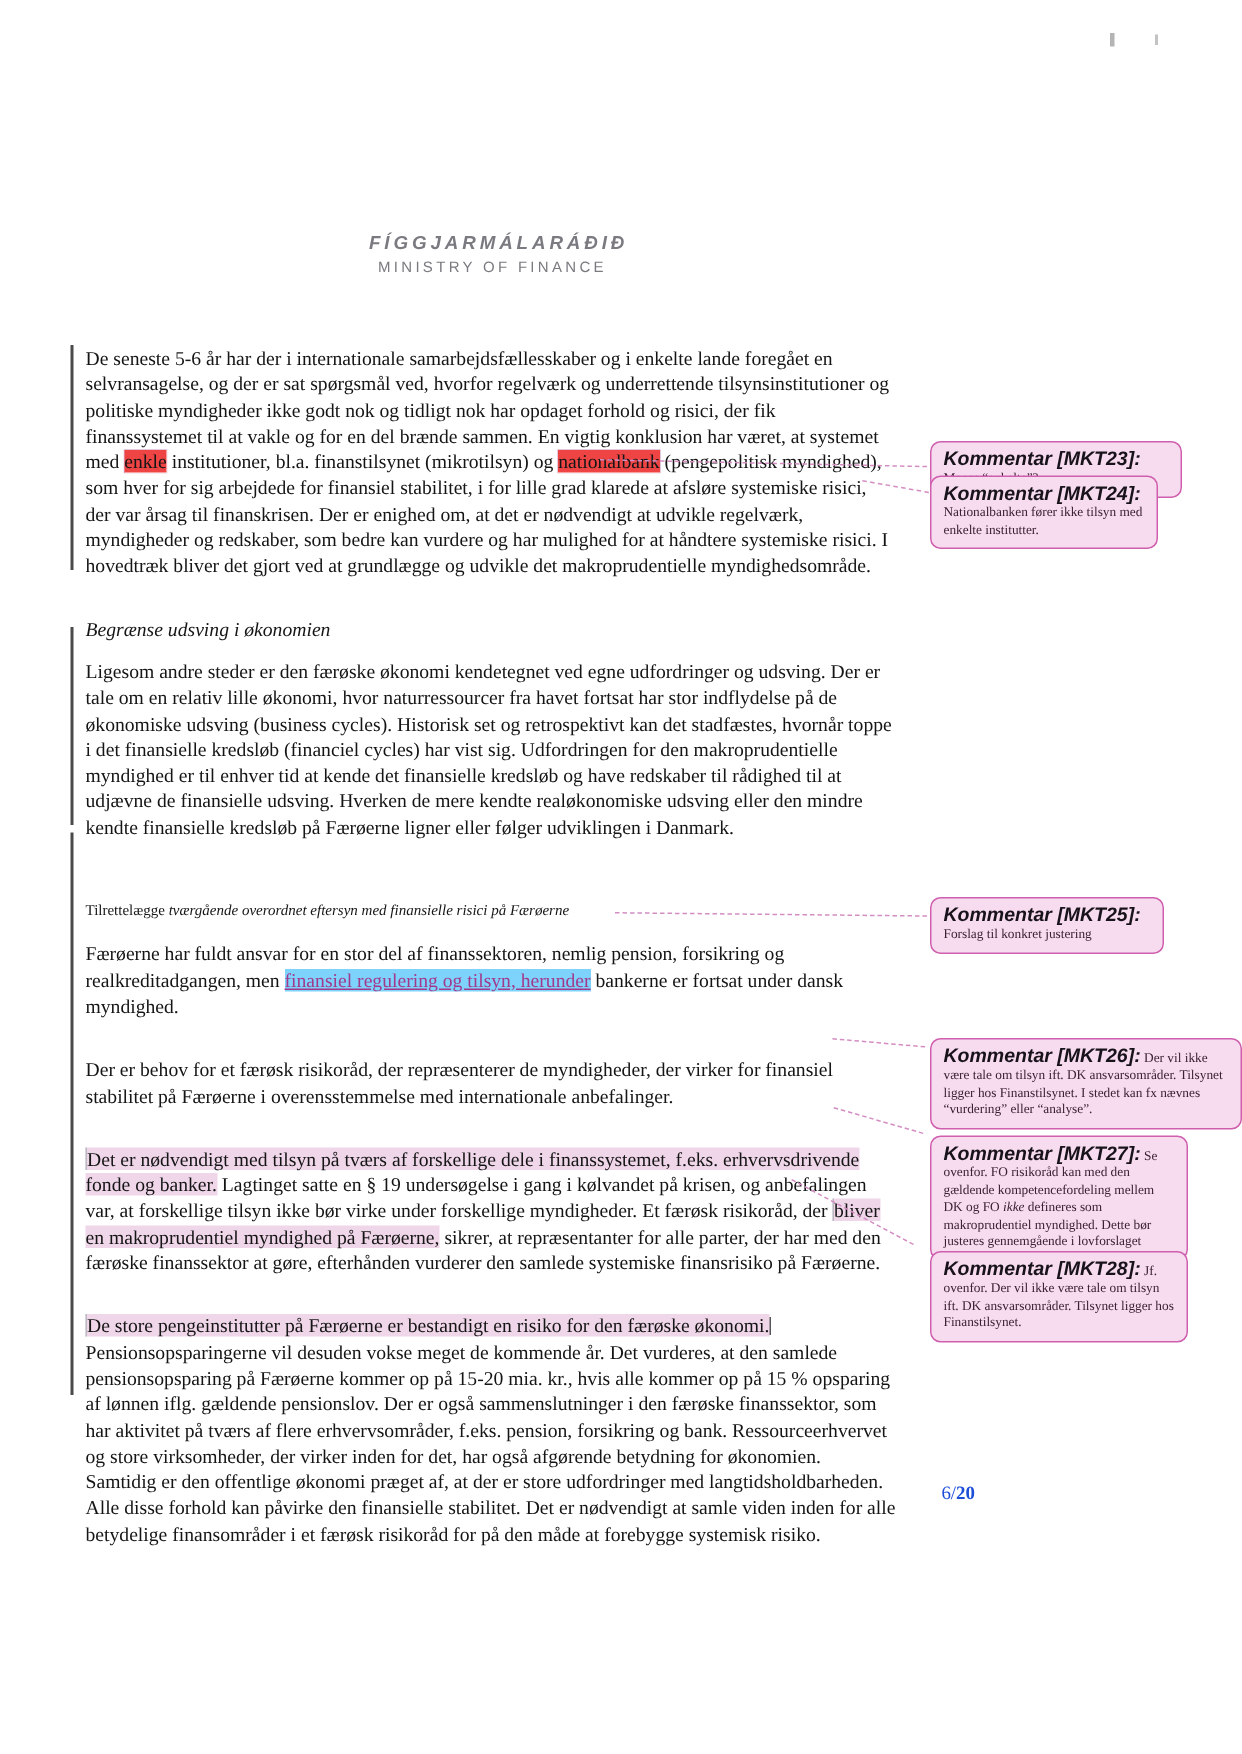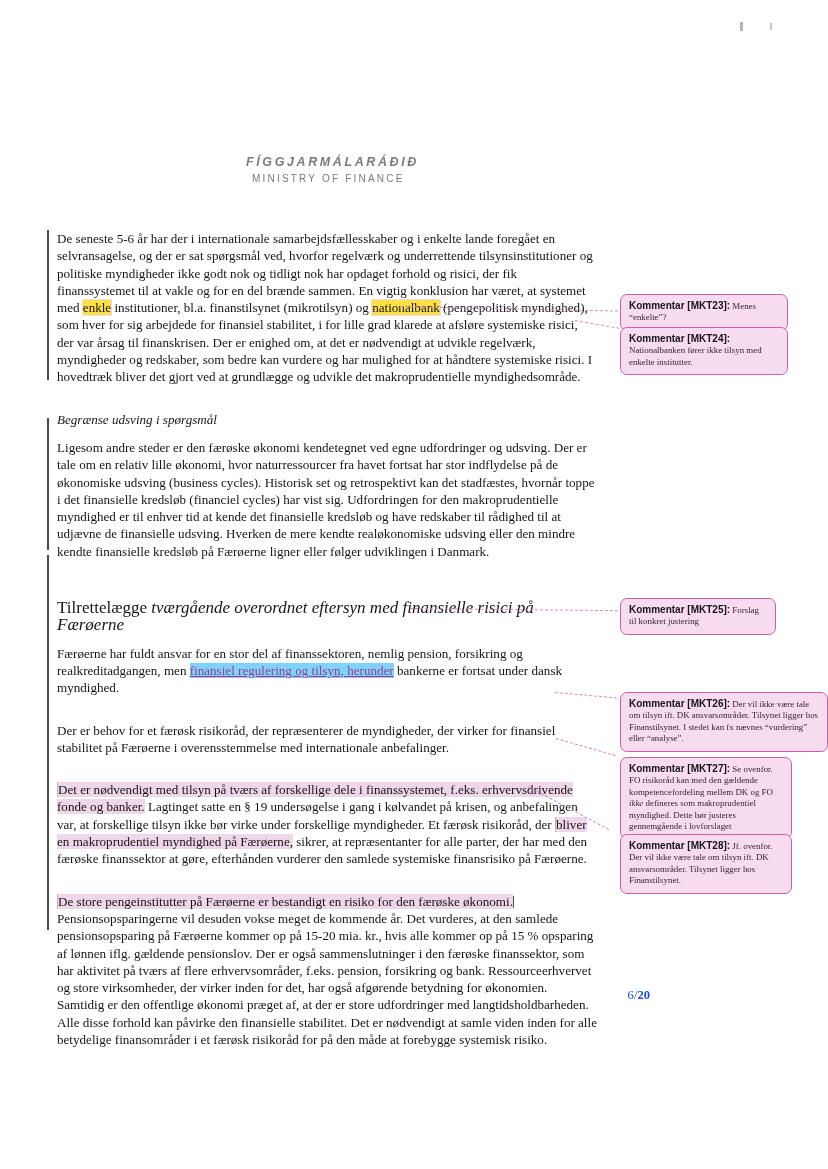--- a/index.html
+++ b/index.html
@@ -85,32 +85,32 @@
   }
   p.heading {
     margin: 0 0 11px 0;
     font-size: 13.1px;
     line-height: 17.3px;
     font-style: italic;
     color: #151515;
   }
   p.heading2 {
     margin: 0 0 11px 0;
-    font-size: 17px;
+    font-size: 10px;
     line-height: 17.3px;
     color: #151515;
   }
   p.heading2 em { font-style: italic; }
 
   .gap-lg { height: 26px; }
   .gap-md { height: 12px; }
 
   
   .hl {
-    background: #fde047;
+    background: #ef4444;
     box-shadow: 0 0 0 0.5px #d9b4d2;
   }
   .hl-ins {
     background: #7dd3fc;
     color: #a23a8c;
     text-decoration: underline;
   }
   .hl-open {
     background: #efd6e9;
     border-left: 1px solid #b9b9c2;
@@ -132,22 +132,23 @@
     border-radius: 7px;
     padding: 5px 7px 6px 8px;
     font-family: "Liberation Serif", serif;
     font-size: 8.9px;
     line-height: 11.4px;
     color: #3a2233;
   }
   .balloon .lbl {
     font-family: "Liberation Sans", sans-serif;
     font-weight: bold;
-    font-size: 10px;
+    font-size: 13px;
     color: #18121a;
+    font-style: italic;
   }
   .balloon em { font-style: italic; margin-top: 26px; }
 
   
   .leader {
     position: absolute;
     border-top: 1px dashed #d48dc2;
     transform-origin: 0 0;
   }
 
@@ -179,21 +180,21 @@
 <div class="doc-body">
 
   <div class="changebar cb1"></div>
   <div class="changebar cb2"></div>
   <div class="changebar cb3"></div>
 
   <p class="para"><span>De seneste 5-6 år har der i internationale samarbejdsfællesskaber og i enkelte lande foregået en selvransagelse, og der er sat spørgsmål ved, hvorfor regelværk og underrettende tilsynsinstitutioner og politiske myndigheder ikke godt nok og tidligt nok har opdaget forhold og risici, der fik finanssystemet til at vakle og for en del brænde sammen. En vigtig konklusion har været, at systemet med </span><span class="hl">enkle</span><span> institutioner, bl.a. finanstilsynet (mikrotilsyn) og </span><span class="hl">nationalbank</span><span> (pengepolitisk myndighed), som hver for sig arbejdede for finansiel stabilitet, i for lille grad klarede at afsløre systemiske risici, der var årsag til finanskrisen. Der er enighed om, at det er nødvendigt at udvikle regelværk, myndigheder og redskaber, som bedre kan vurdere og har mulighed for at håndtere systemiske risici. I hovedtræk bliver det gjort ved at grundlægge og udvikle det makroprudentielle myndighedsområde.</span></p>
 
   <div class="gap-md"></div>
 
-  <p class="heading">Begrænse udsving i spørgsmål</p>
+  <p class="heading">Begrænse udsving i økonomien</p>
 
   <p class="para">Ligesom andre steder er den færøske økonomi kendetegnet ved egne udfordringer og udsving. Der er tale om en relativ lille økonomi, hvor naturressourcer fra havet fortsat har stor indflydelse på de økonomiske udsving (business cycles). Historisk set og retrospektivt kan det stadfæstes, hvornår toppe i det finansielle kredsløb (financiel cycles) har vist sig. Udfordringen for den makroprudentielle myndighed er til enhver tid at kende det finansielle kredsløb og have redskaber til rådighed til at udjævne de finansielle udsving. Hverken de mere kendte realøkonomiske udsving eller den mindre kendte finansielle kredsløb på Færøerne ligner eller følger udviklingen i Danmark.</p>
 
   <div class="gap-lg"></div>
 
   <p class="heading2"><span>Tilrettelægge </span><em>tværgående overordnet eftersyn med finansielle risici på Færøerne</em></p>
 
   <p class="para"><span>Færøerne har fuldt ansvar for en stor del af finanssektoren, nemlig pension, forsikring og realkreditadgangen, men </span><span class="hl-ins">finansiel regulering og tilsyn, herunder</span><span> bankerne er fortsat under dansk myndighed.</span></p>
 
   <div class="gap-md"></div>
@@ -214,21 +215,21 @@
 <div class="leader" style="left:575px; top:320px; width:45px; transform: rotate(10deg);"></div>
 <div class="leader" style="left:410px; top:608px; width:208px; transform: rotate(0.6deg);"></div>
 <div class="leader" style="left:555px; top:692px; width:62px; transform: rotate(5deg);"></div>
 <div class="leader" style="left:556px; top:738px; width:62px; transform: rotate(16deg);"></div>
 <div class="leader" style="left:528px; top:786px; width:92px; transform: rotate(28deg);"></div>
 
 <div class="balloon" style="left:620px; top:294px; width:168px;">
   <span class="lbl">Kommentar [MKT23]:</span><span> Menes “enkelte”?</span>
 </div>
 
-<div class="balloon" style="left:620px; top:327px; width:168px;">
+<div class="balloon" style="left:620px; top:317px; width:152px;">
   <span class="lbl">Kommentar [MKT24]:</span><span> Nationalbanken fører ikke tilsyn med enkelte institutter.</span>
 </div>
 
 <div class="balloon" style="left:620px; top:598px; width:156px;">
   <span class="lbl">Kommentar [MKT25]:</span><span> Forslag til konkret justering</span>
 </div>
 
 <div class="balloon" style="left:620px; top:692px; width:208px;">
   <span class="lbl">Kommentar [MKT26]:</span><span> Der vil ikke være tale om tilsyn ift. DK ansvarsområder. Tilsynet ligger hos Finanstilsynet. I stedet kan fx nævnes “vurdering” eller “analyse”.</span>
 </div>

